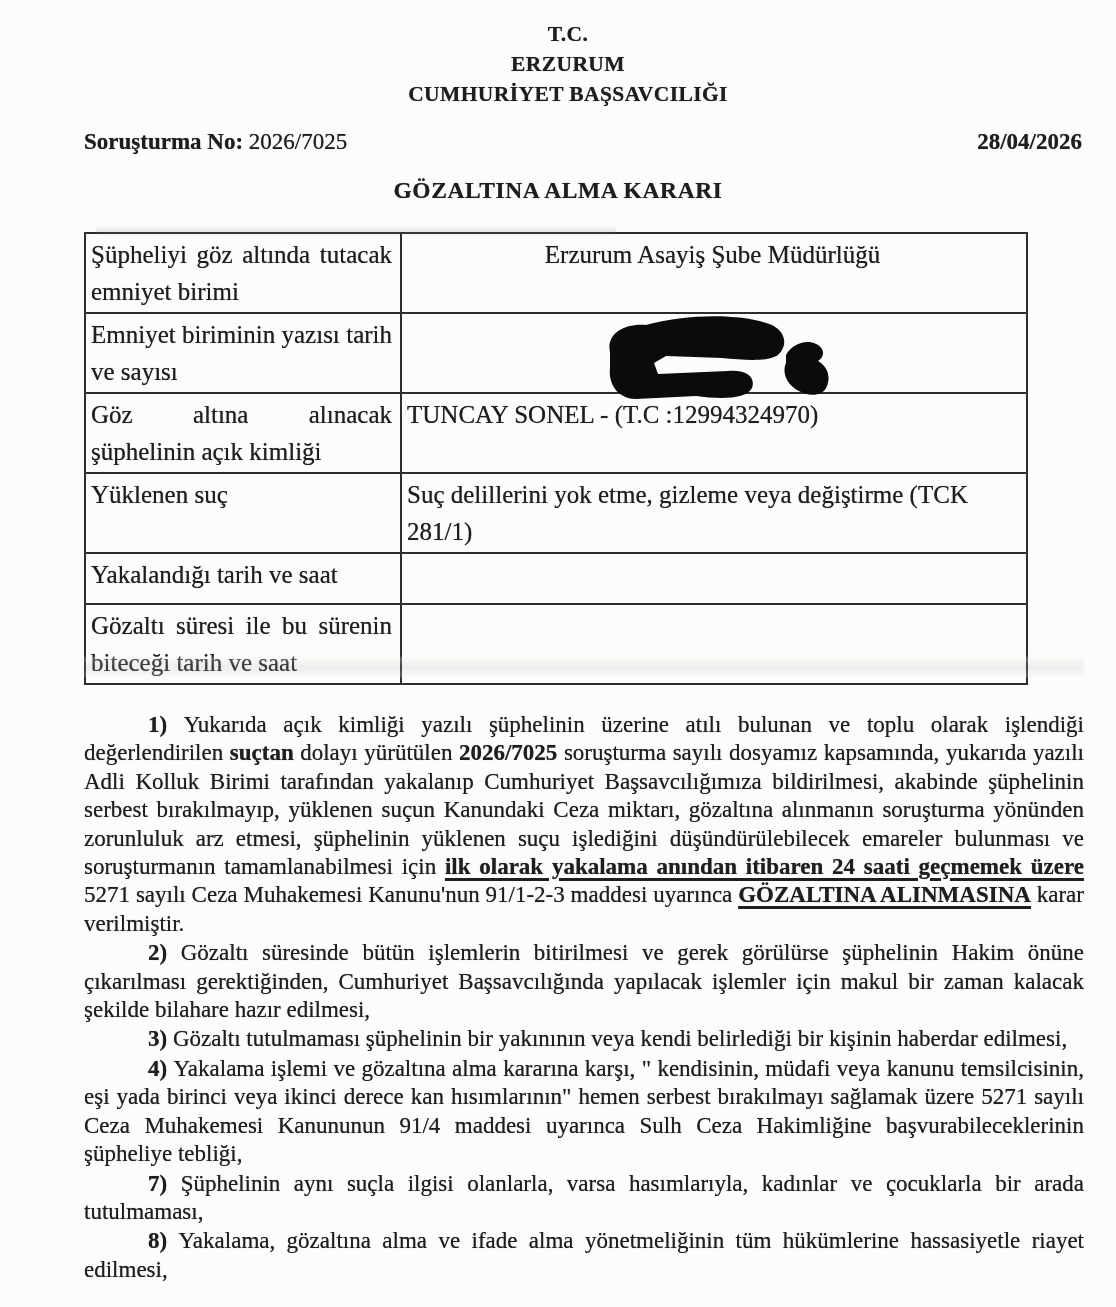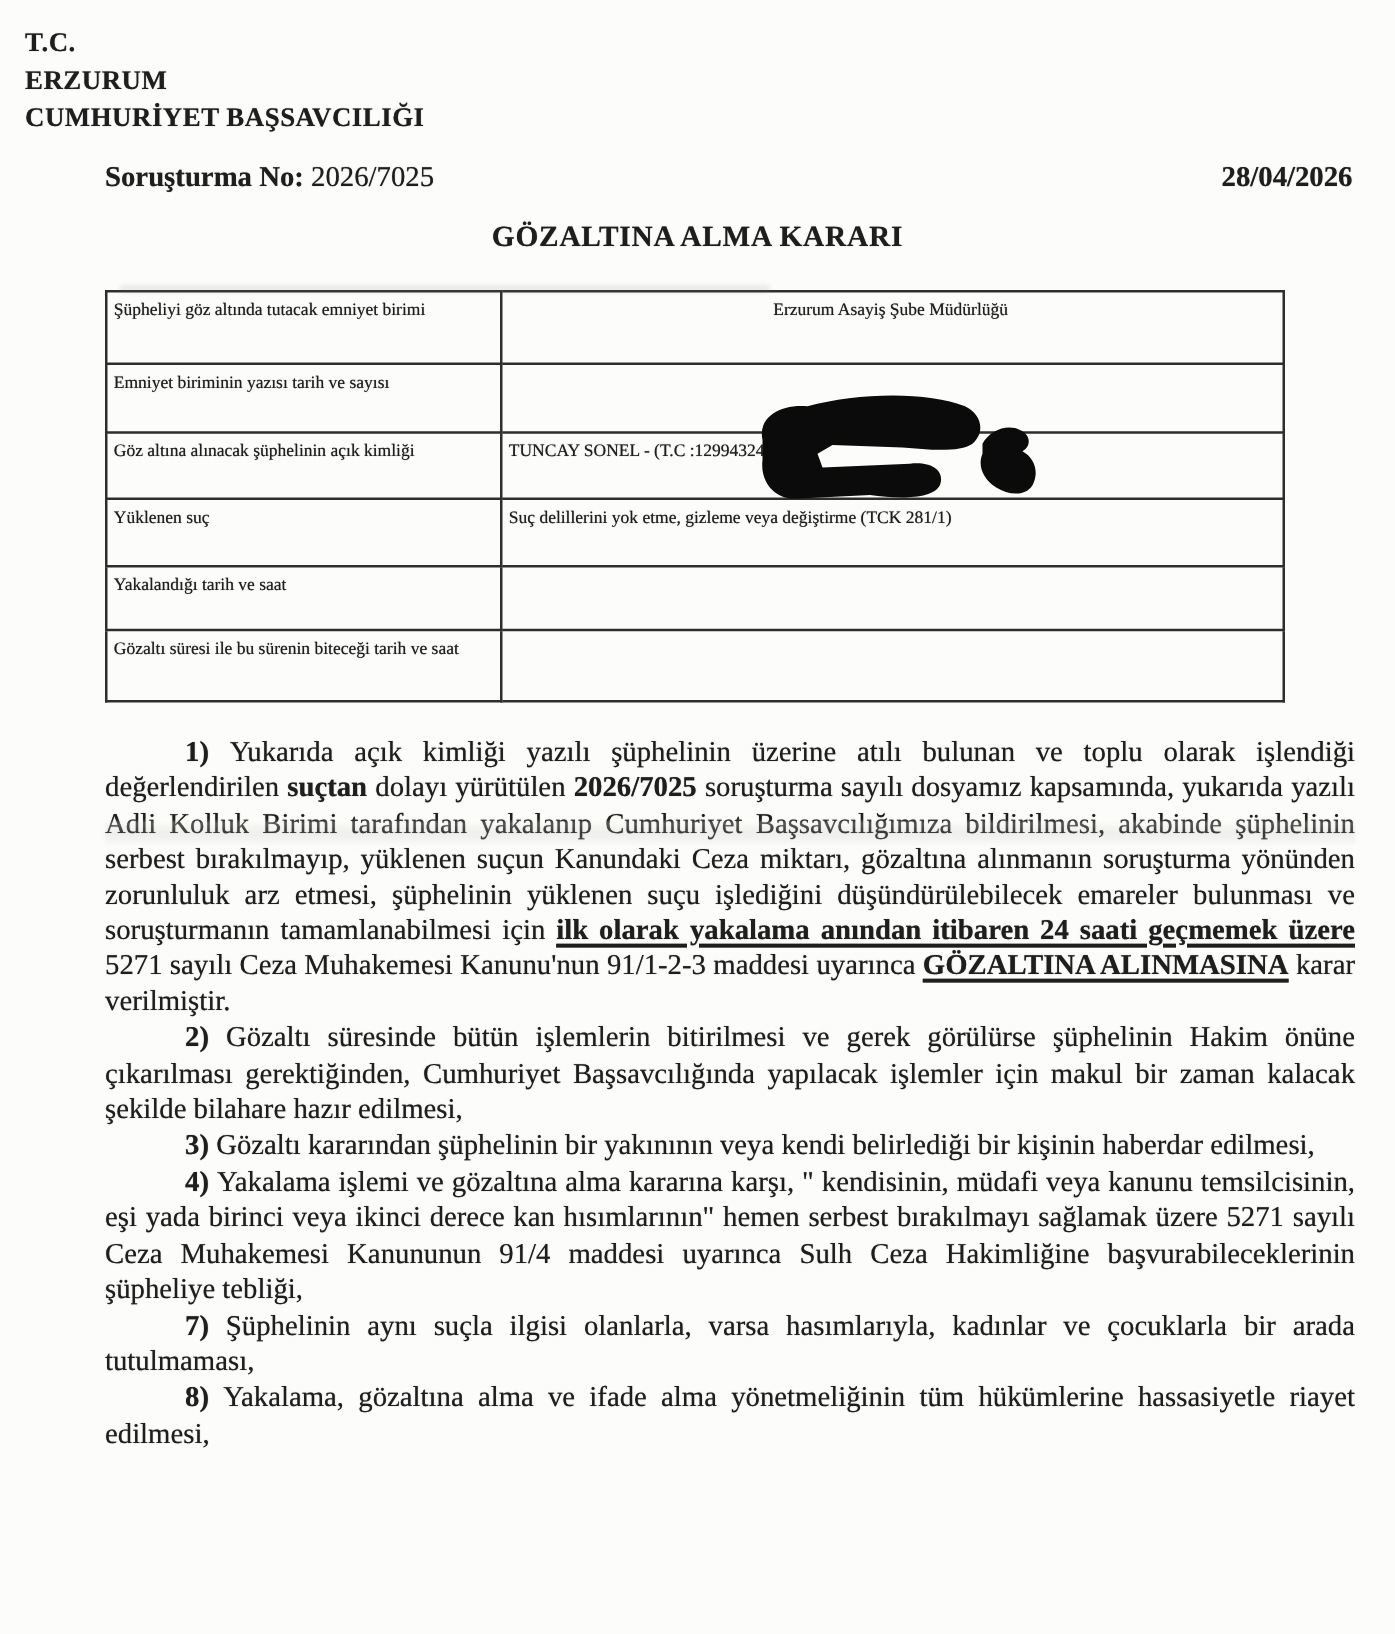--- a/index.html
+++ b/index.html
@@ -10,38 +10,38 @@
   }
   .page{
     position:relative;width:1116px;height:1307px;overflow:hidden;
     background:#fcfcfa;color:#1e1e1e;
     text-shadow:0 0 .7px rgba(35,35,35,.75);
   }
   .b{font-weight:bold;}
   .u{text-decoration:underline;text-decoration-thickness:2.5px;text-underline-offset:4px;}
 
   .doc-header{
-    padding-top:19px;
+    padding-top:19px;text-align:center;
     font-weight:bold;font-size:21.5px;line-height:30px;letter-spacing:.4px;padding-left:20px;
   }
   .meta-row{
     display:flex;justify-content:space-between;align-items:flex-end;
     margin:20px 34px 0 84px;font-size:23px;
   }
   .meta-row .inv-label{font-weight:bold;}
   .meta-row .date{font-weight:bold;}
   .doc-title{
     margin-top:22px;text-align:center;font-weight:bold;
     font-size:23.5px;letter-spacing:.6px;
   }
 
   table.dtable{
     margin:28px 32px 0 84px;width:944px;
     border-collapse:collapse;table-layout:fixed;
-    font-size:14px;line-height:26px;
+    font-size:25px;line-height:37px;
   }
   .dtable td{
     border:2px solid #2e2e2e;vertical-align:top;
     padding:2px 8px 2px 5px;
     box-shadow:0 3px 0 -1px rgba(90,90,90,.28);
     overflow:hidden;
   }
   .dtable td.lbl{width:301px;text-align:justify;}
   tr.h1 td{height:52px;text-align:center;} tr.h2 td{height:49px;} tr.h3 td{height:47px;}
   tr.h4 td{height:48px;} tr.h5 td{height:45px;} tr.h6 td{height:51px;}
@@ -113,21 +113,21 @@
       <tr class="h6">
         <td class="lbl">Gözaltı süresi ile bu sürenin biteceği tarih ve saat</td>
         <td class="val"></td>
       </tr>
     </tbody>
   </table>
 
   <div class="body-text">
     <p class="par"><span class="b">1) </span><span>Yukarıda açık kimliği yazılı şüphelinin üzerine atılı bulunan ve toplu olarak işlendiği değerlendirilen </span><span class="b">suçtan</span><span> dolayı yürütülen </span><span class="b">2026/7025</span><span> soruşturma sayılı dosyamız kapsamında, yukarıda yazılı Adli Kolluk Birimi tarafından yakalanıp Cumhuriyet Başsavcılığımıza bildirilmesi, akabinde şüphelinin serbest bırakılmayıp, yüklenen suçun Kanundaki Ceza miktarı, gözaltına alınmanın soruşturma yönünden zorunluluk arz etmesi, şüphelinin yüklenen suçu işlediğini düşündürülebilecek emareler bulunması ve soruşturmanın tamamlanabilmesi için </span><span class="b u">ilk olarak yakalama anından itibaren 24 saati geçmemek üzere</span><span> 5271 sayılı Ceza Muhakemesi Kanunu'nun 91/1-2-3 maddesi uyarınca </span><span class="b u">GÖZALTINA ALINMASINA</span><span> karar verilmiştir.</span></p>
     <p class="par"><span class="b">2) </span><span>Gözaltı süresinde bütün işlemlerin bitirilmesi ve gerek görülürse şüphelinin Hakim önüne çıkarılması gerektiğinden, Cumhuriyet Başsavcılığında yapılacak işlemler için makul bir zaman kalacak şekilde bilahare hazır edilmesi,</span></p>
-    <p class="par"><span class="b">3) </span><span>Gözaltı kararından şüphelinin bir yakınının veya kendi belirlediği bir kişinin haberdar edilmesi,</span></p>
+    <p class="par"><span class="b">3) </span><span>Gözaltı tutulmaması şüphelinin bir yakınının veya kendi belirlediği bir kişinin haberdar edilmesi,</span></p>
     <p class="par"><span class="b">4) </span><span>Yakalama işlemi ve gözaltına alma kararına karşı, " kendisinin, müdafi veya kanunu temsilcisinin, eşi yada birinci veya ikinci derece kan hısımlarının" hemen serbest bırakılmayı sağlamak üzere 5271 sayılı Ceza Muhakemesi Kanununun 91/4 maddesi uyarınca Sulh Ceza Hakimliğine başvurabileceklerinin şüpheliye tebliği,</span></p>
     <p class="par"><span class="b">7) </span><span>Şüphelinin aynı suçla ilgisi olanlarla, varsa hasımlarıyla, kadınlar ve çocuklarla bir arada tutulmaması,</span></p>
     <p class="par"><span class="b">8) </span><span>Yakalama, gözaltına alma ve ifade alma yönetmeliğinin tüm hükümlerine hassasiyetle riayet edilmesi,</span></p>
   </div>
 
   <svg class="redaction" viewBox="0 0 264 98" xmlns="http://www.w3.org/2000/svg">
     <path fill="#0b0b0b" d="M 24 42
              C 20 24, 38 13, 60 15
              C 100 4, 156 3, 186 15
              C 200 22, 202 36, 192 45

